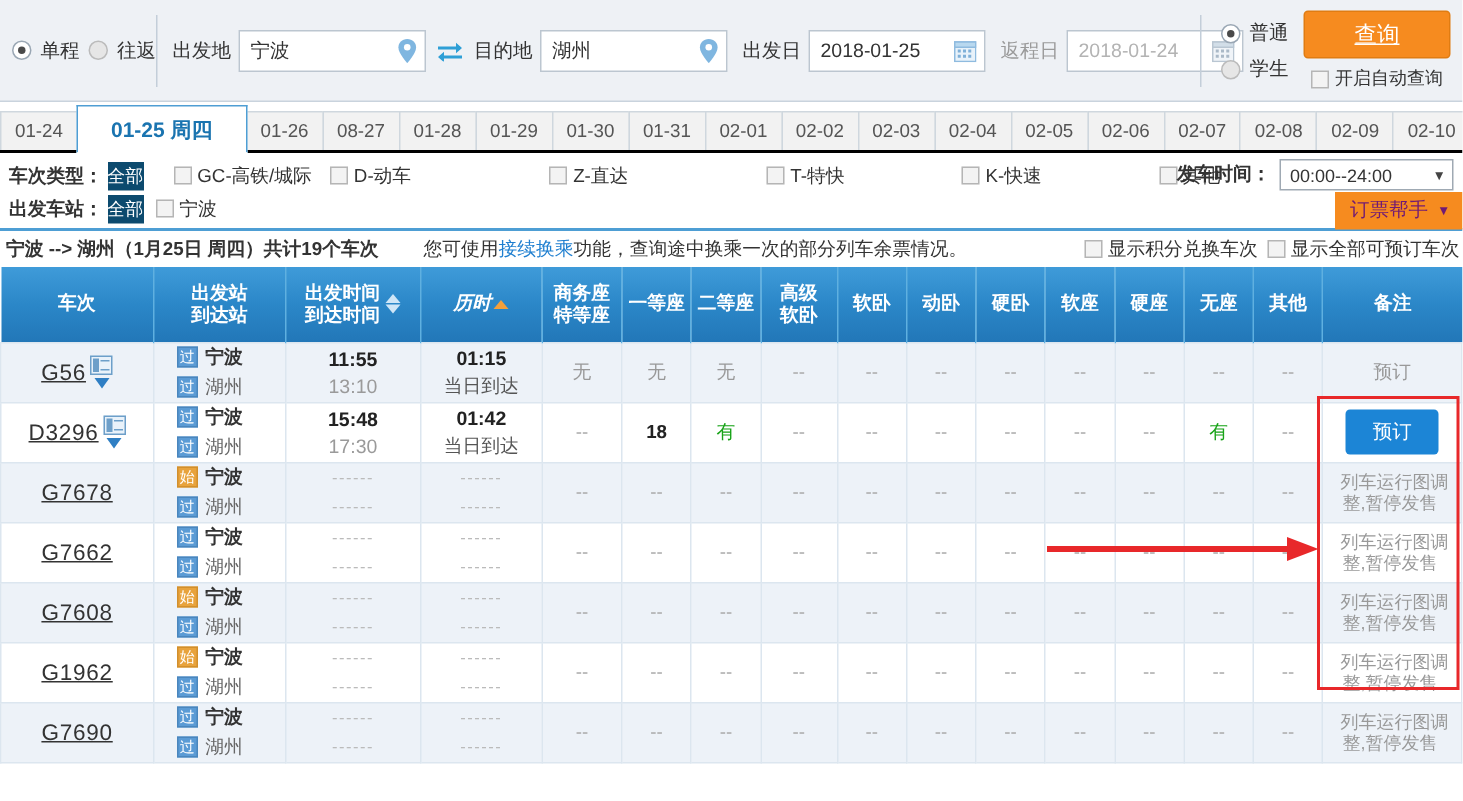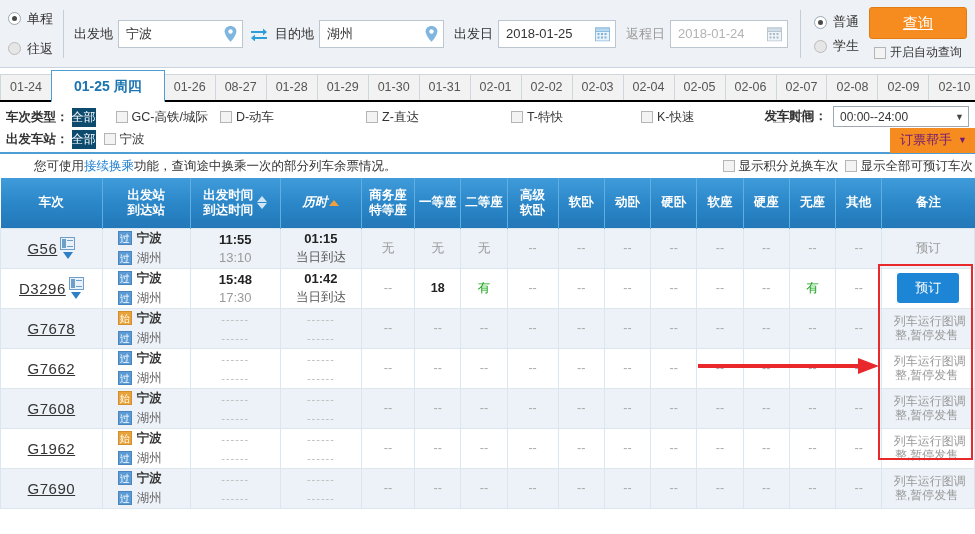--- a/index.html
+++ b/index.html
@@ -16,24 +16,23 @@
   .searchbar {
     position: relative;
     height: 68px;
     background: #eef1f5;
     border-bottom: 1px solid #c9d3dd;
     display: flex;
     align-items: center;
     padding: 0 8px;
   }
   .trip-types {
-    display: flex; flex-direction: column;
+    display: flex; flex-direction: row;
     justify-content: space-between;
     gap: 6px;
-    padding-right: 10px;
     border-right: 1px solid #c3ced9;
     height: 48px;
   }
   .radio-row { display: flex; align-items: center; gap: 6px; font-size: 13px; color: #333; }
   .radio {
     width: 13px; height: 13px; border-radius: 50%;
     border: 1px solid #9aa7b4; background: #fff;
     display: inline-block; position: relative; flex: none;
   }
   .radio.checked::after {
@@ -135,21 +134,21 @@
   .frow .flabel { font-weight: bold; color: #333; margin-right: 3px; white-space: nowrap; }
   .all-badge {
     background: #0c4a6e; color: #fff;
     padding: 1px 0; margin-right: 8px;
     font-size: 12px; cursor: pointer;
   }
   .ckitem { display: flex; align-items: center; gap: 4px; color: #333; cursor: pointer; white-space: nowrap; }
   .dep-time-wrap { position: absolute; right: 6px; top: 4px; display: flex; align-items: center; gap: 3px; }
   .select-box {
     border: 1px solid #9fa9b3; background: #fff;
-    height: 21px; width: 136px;
+    height: 21px; width: 116px;
     display: flex; align-items: center; justify-content: space-between;
     padding: 0 4px 0 6px; font-size: 12px; cursor: pointer;
   }
   .helper-btn {
     position: absolute; right: 0; top: 26px;
     background: #f68b1f; color: #701a75;
     font-size: 13px; padding: 3px 8px 4px 10px;
     display: flex; align-items: center; gap: 6px;
     cursor: pointer;
   }
@@ -411,20 +410,21 @@
       <span>宁波</span>
     </label>
   </div>
   <div class="helper-btn">
     <span>订票帮手</span>
     <span style="font-size:9px;">▼</span>
   </div>
 </div>
 
 <div class="infobar">
+  <span class="route">宁波 --&gt; 湖州（1月25日  周四）共计19个车次</span>
   <span class="tip">
     <span>您可使用</span><a class="lnk" href="#">接续换乘</a><span>功能，查询途中换乘一次的部分列车余票情况。</span>
   </span>
   <div class="info-right">
     <label class="ckitem">
       <span class="chk"></span>
       <span>显示积分兑换车次</span>
     </label>
     <label class="ckitem">
       <span class="chk"></span>

